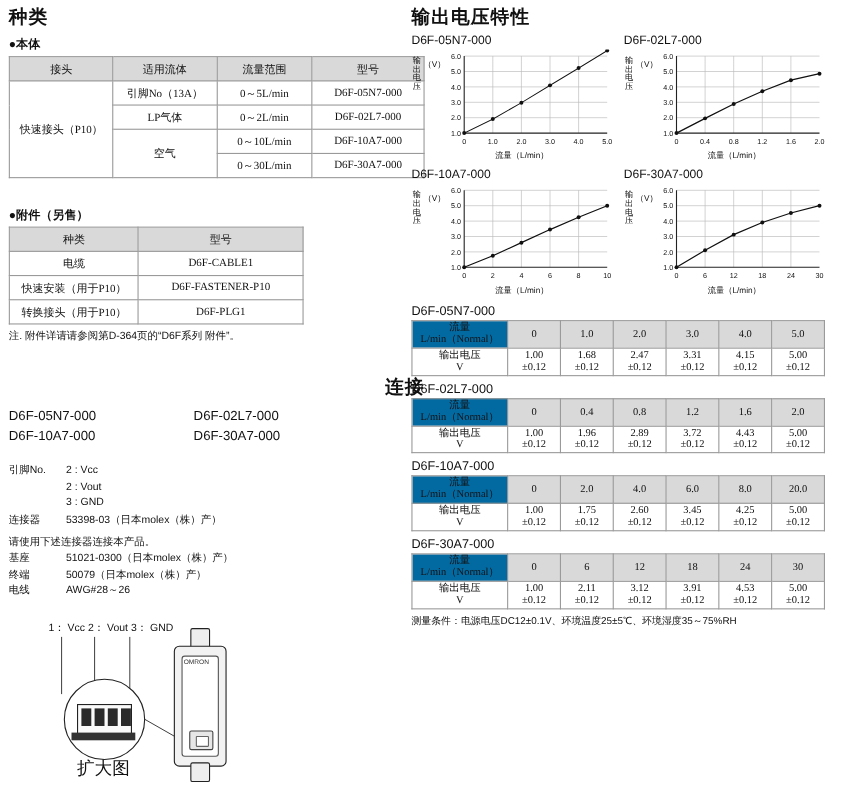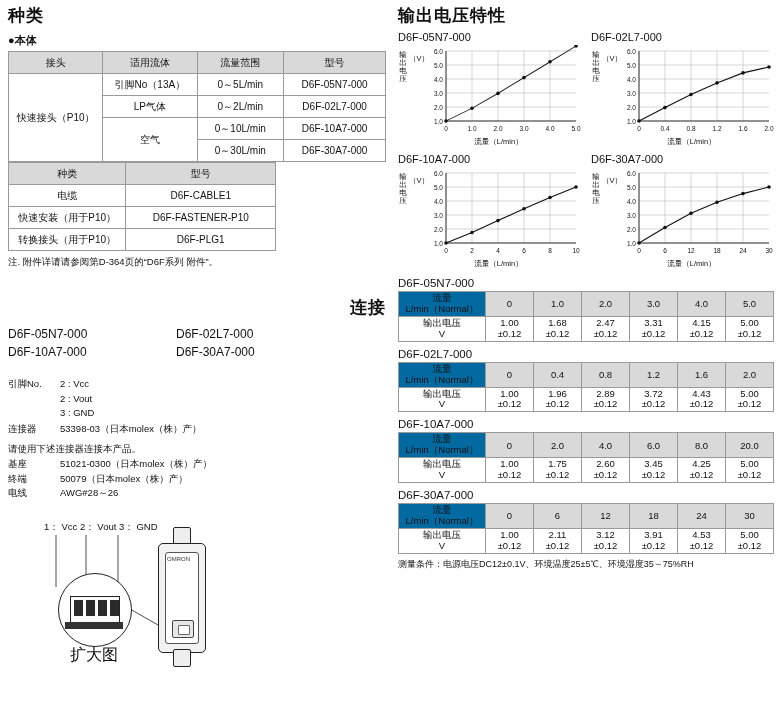--- a/index.html
+++ b/index.html
@@ -6,29 +6,29 @@
   body{
     width:780px;height:727px;
     background:#ffffff;
     font-family:"Liberation Sans", sans-serif;
     font-size:10px;
     color:#111;
     position:relative;
     overflow:hidden;
   }
   .col-left{position:absolute;left:8px;top:4px;width:378px;}
-  .col-right{position:absolute;left:398px;top:4px;width:376px;}
+  .col-right{position:absolute;left:374px;top:4px;width:376px;}
 
   h2.section{
     font-size:17px;font-weight:bold;margin:0 0 4px 0;
     letter-spacing:1px;
   }
   .subhead{font-size:11px;font-weight:bold;margin:6px 0 3px 0;}
 
-  table{border-collapse:collapse;width:100%;}
+  table{border-collapse:collapse;width:100%;font-family:Liberation Serif, serif;}
   th,td{border:1px solid #9a9a9a;text-align:center;font-size:10px;padding:2px 2px;}
   th{background:#d9d9d9;font-weight:normal;}
 
   
   table.type td{height:17px;}
   table.type th{height:17px;}
 
   .note{font-size:9.5px;margin-top:4px;line-height:1.4;}
 
   
@@ -144,20 +144,21 @@
         <td>0～10L/min</td>
         <td>D6F-10A7-000</td>
       </tr>
       <tr>
         <td>0～30L/min</td>
         <td>D6F-30A7-000</td>
       </tr>
     </tbody>
   </table>
 
+  <div class="subhead" style="margin-top:26px;">●附件（另售）</div>
 
   <table class="type" style="width:268px">
     <thead>
       <tr>
         <th style="width:44%">种类</th>
         <th style="width:56%">型号</th>
       </tr>
     </thead>
     <tbody>
       <tr>

